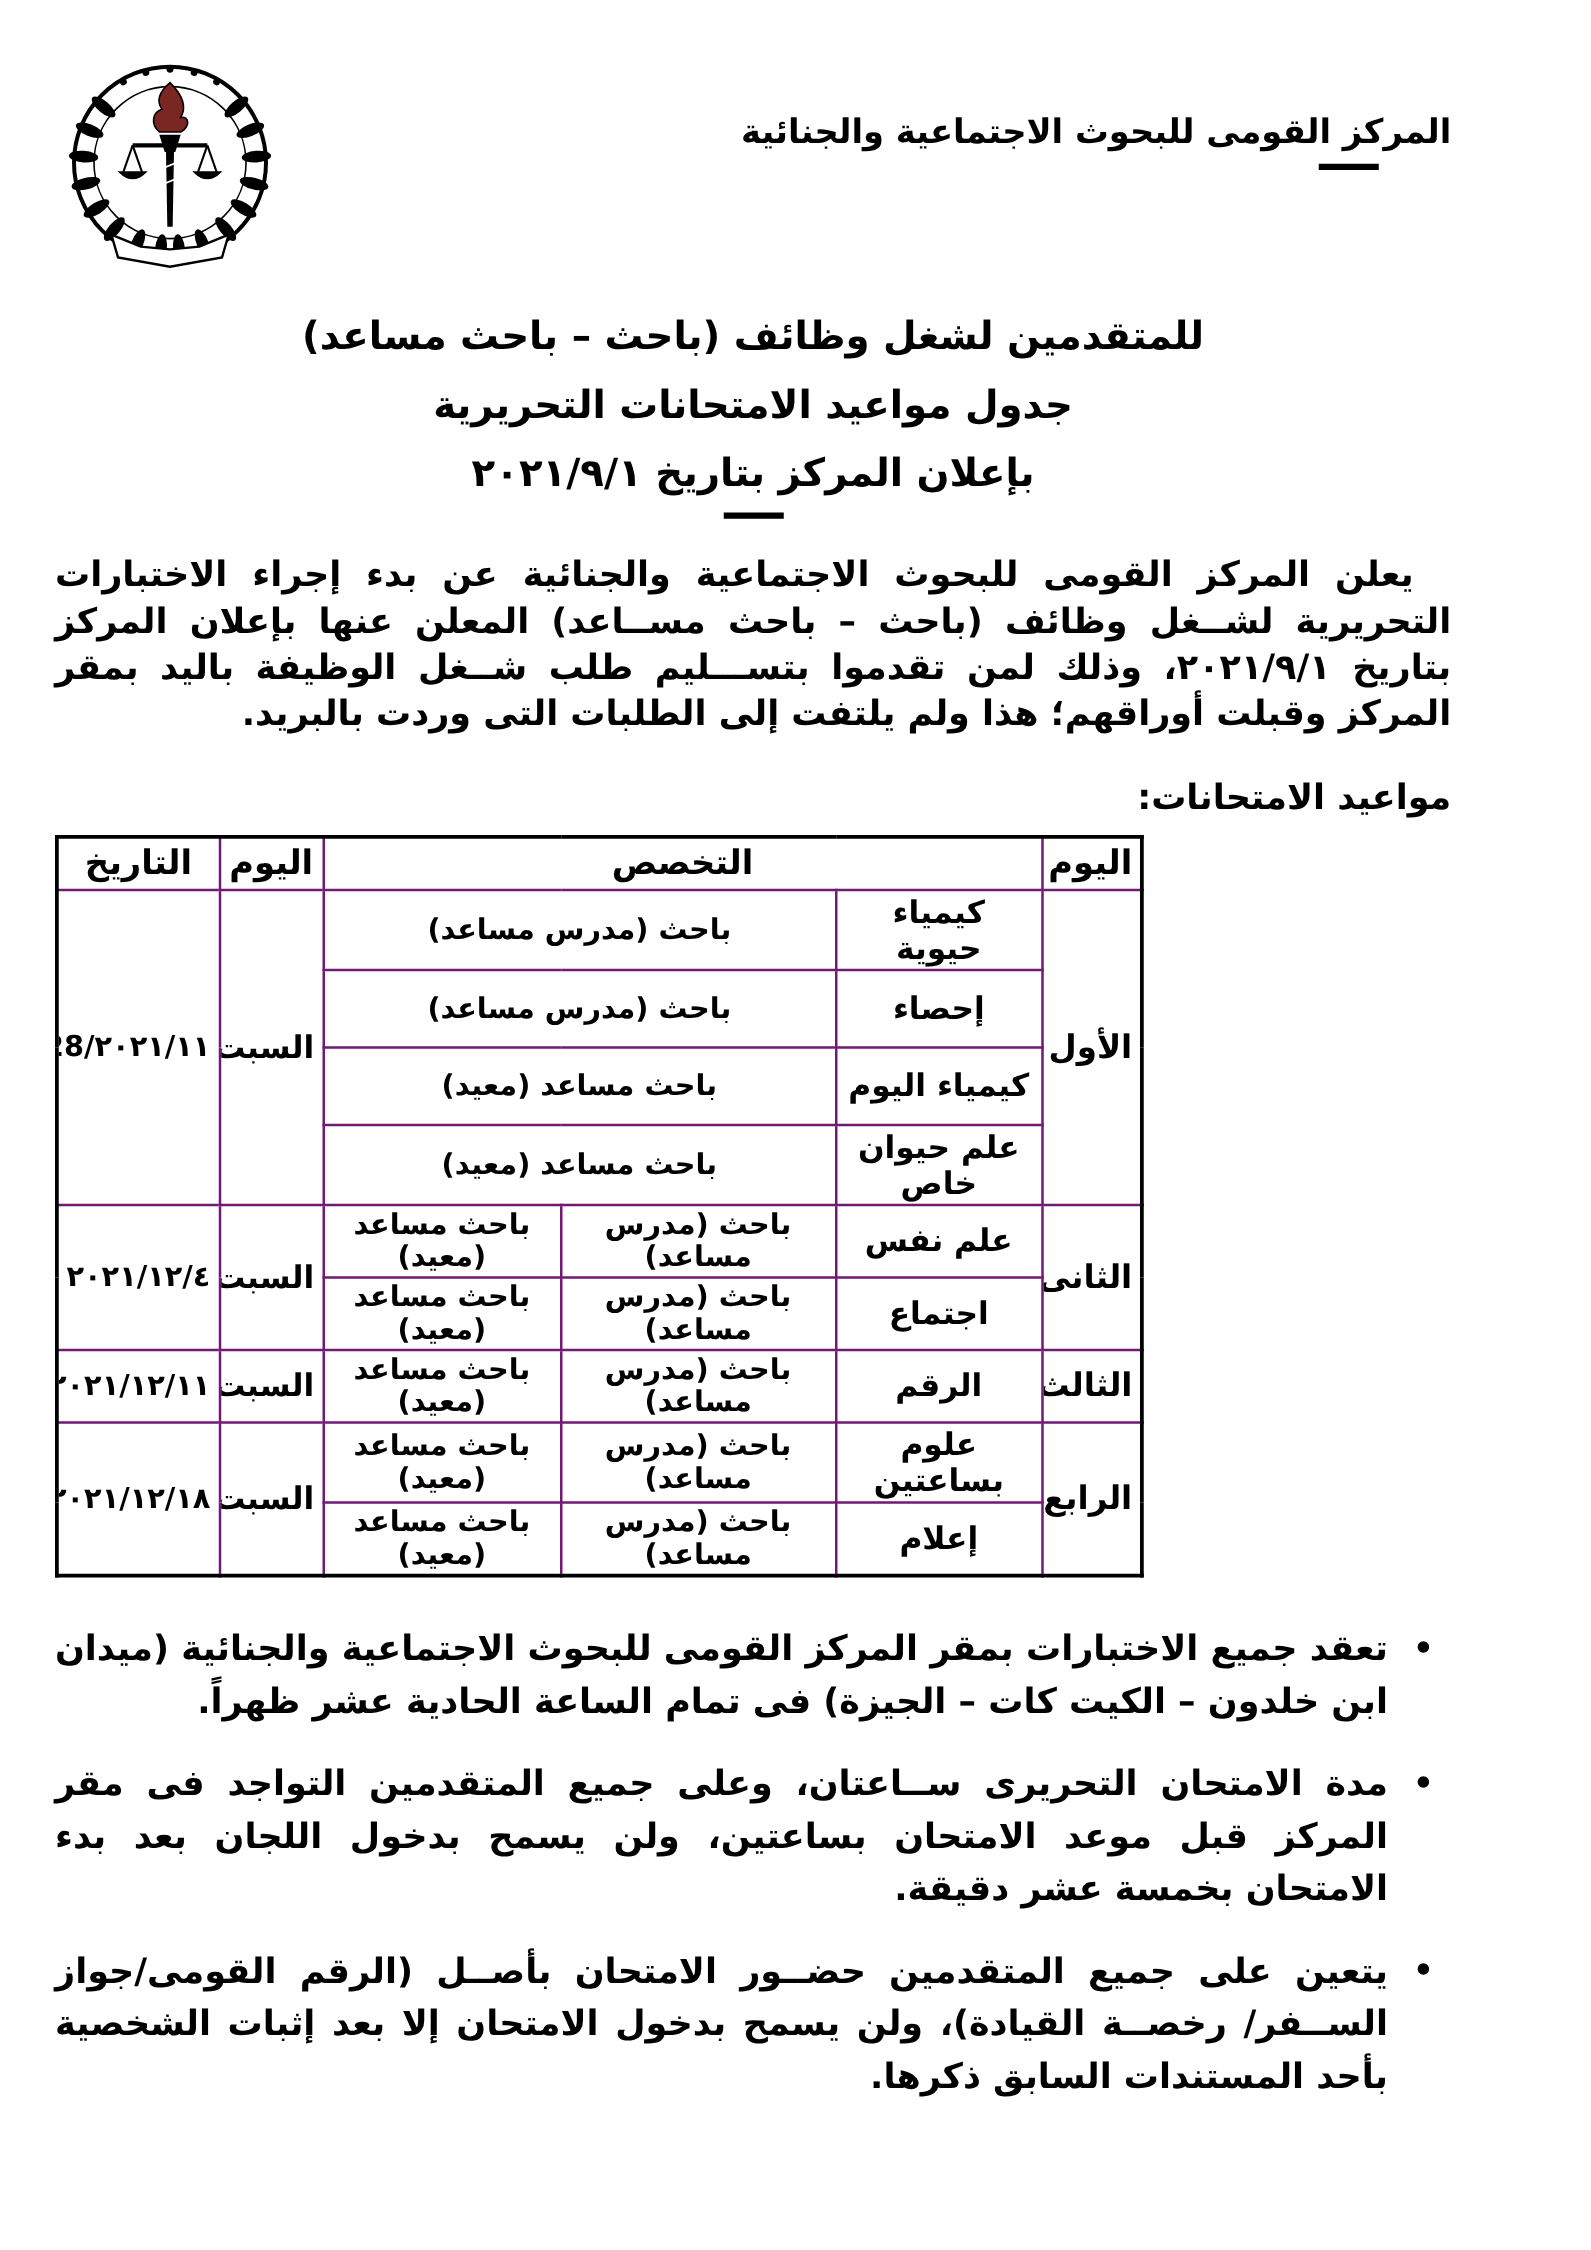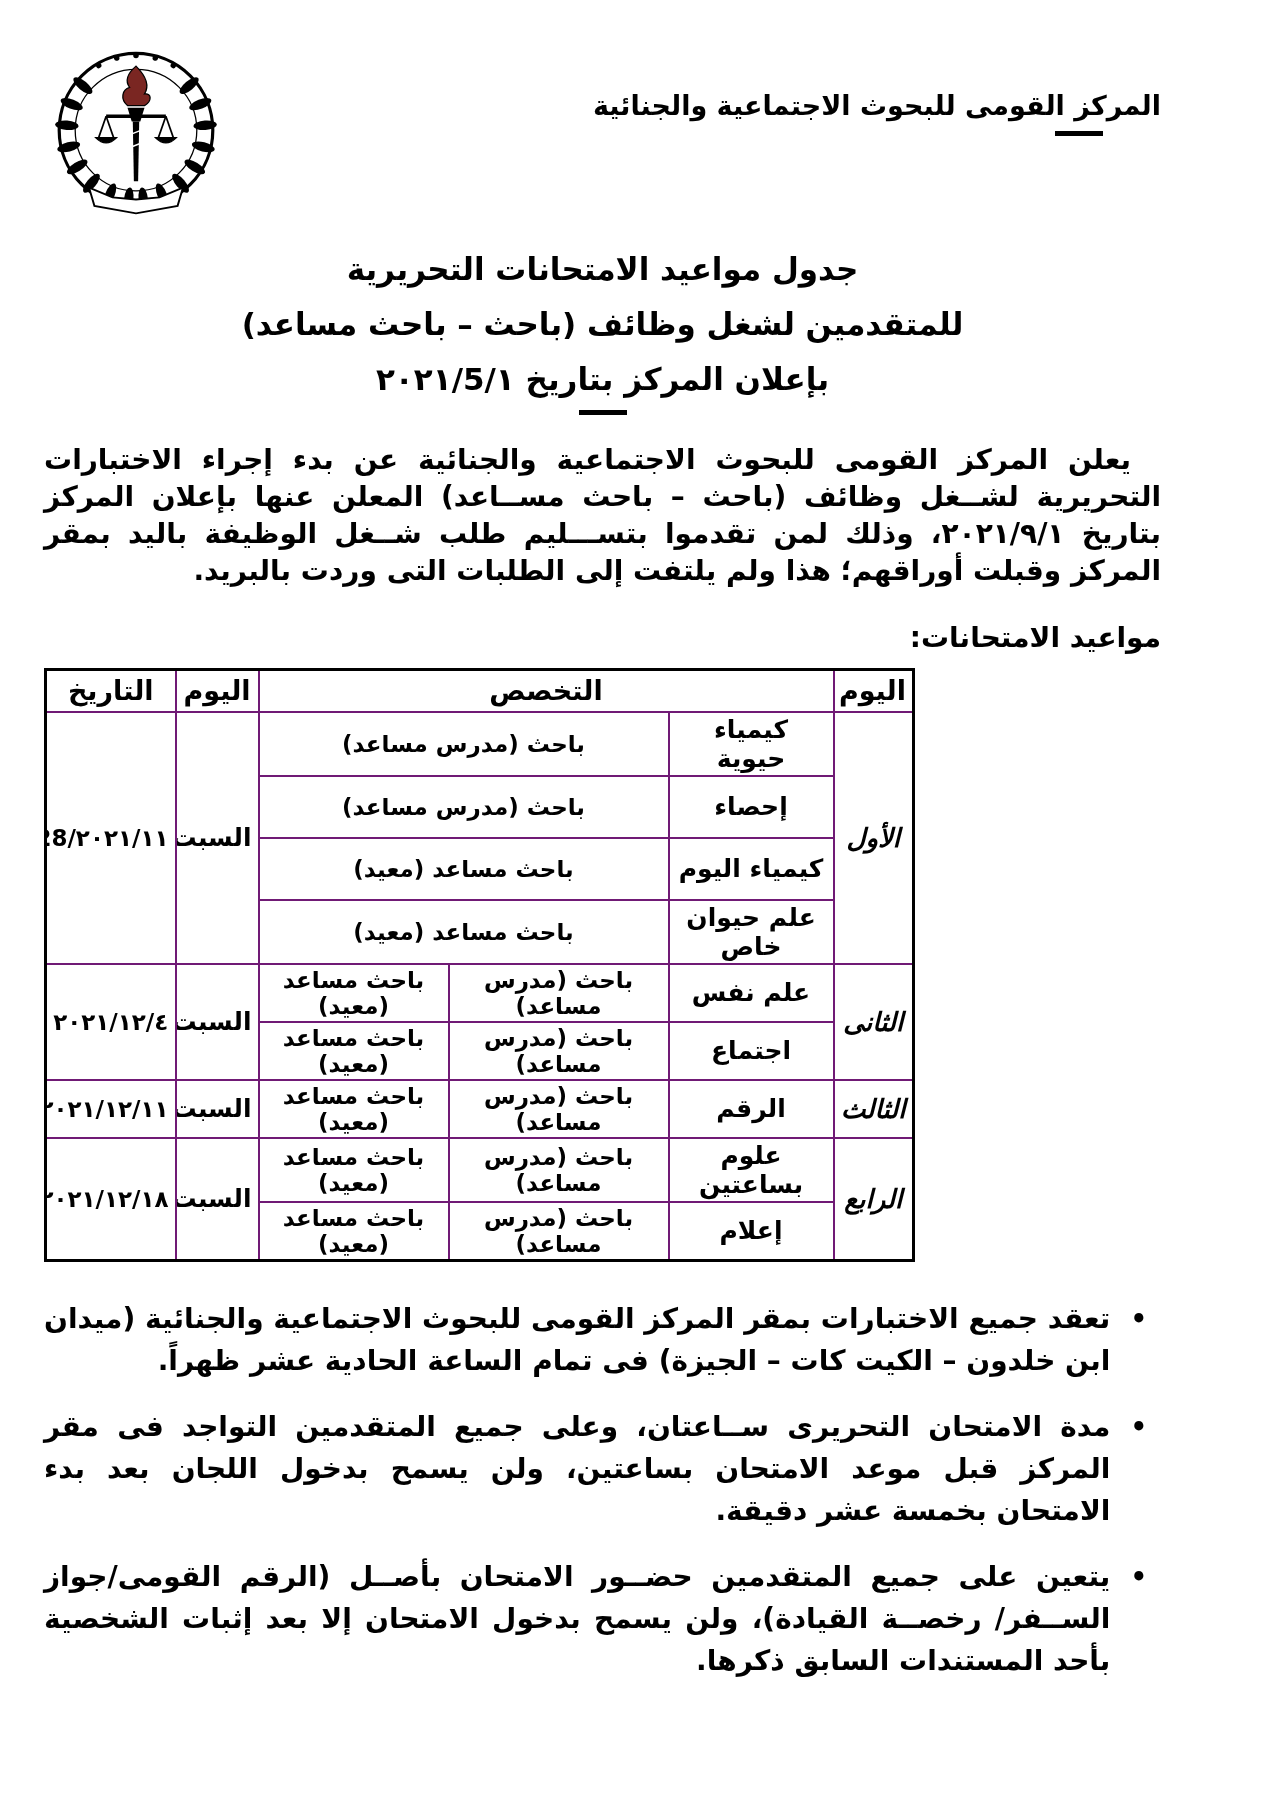--- a/index.html
+++ b/index.html
@@ -52,21 +52,21 @@
     border: 2px solid #701a75;
     text-align: center;
     vertical-align: middle;
     padding: 2px 6px;
     overflow: hidden;
   }
   table.schedule thead tr { height: 42px; }
   tr.h-tall { height: 62px; }
   tr.h-med  { height: 45px; }
   th { font-size: 27px; }
-  .cell-day  { font-size: 26px; font-style: italic; }
+  .cell-day  { font-size: 26px; }
   .cell-spec { font-size: 25px; }
   .cell-pos  { font-size: 23px; }
   .cell-wd   { font-size: 25px; }
   .cell-date { font-size: 23px; }
 
   
   .notes { margin-top: 36px; }
   .note { display: flex; gap: 20px; margin-bottom: 24px; }
   .note .bullet { font-size: 26px; line-height: 42px; flex: none; padding-right: 14px; }
   .note .note-text {
@@ -142,23 +142,23 @@
         </g>
 
         <g>
           <path d="M36 146 L58 155 L80 157 L102 155 L124 146 L119 163 L80 170 L41 163 Z" fill="#ffffff" stroke="#000" stroke-width="1.8"></path>
         </g>
       </svg>
     </div>
   </header>
 
   <section class="title-block">
+    <div class="title-line">للمتقدمين لشغل وظائف (باحث – باحث مساعد)</div>
     <div class="title-line">جدول مواعيد الامتحانات التحريرية</div>
-    <div class="title-line">للمتقدمين لشغل وظائف (باحث – باحث مساعد)</div>
-    <div class="title-line">بإعلان المركز بتاريخ ٢٠٢١/5/١</div>
+    <div class="title-line">بإعلان المركز بتاريخ ٢٠٢١/٩/١</div>
     <div class="title-underline"></div>
   </section>
 
   <p class="intro">يعلن المركز القومى للبحوث الاجتماعية والجنائية عن بدء إجراء الاختبارات التحريرية لشــغل وظائف (باحث – باحث مســاعد) المعلن عنها بإعلان المركز بتاريخ ٢٠٢١/٩/١، وذلك لمن تقدموا بتســـليم طلب شــغل الوظيفة باليد بمقر المركز وقبلت أوراقهم؛ هذا ولم يلتفت إلى الطلبات التى وردت بالبريد.</p>
 
   <div class="section-label">مواعيد الامتحانات:</div>
 
   <table class="schedule">
     <colgroup>
       <col style="width:80px">

